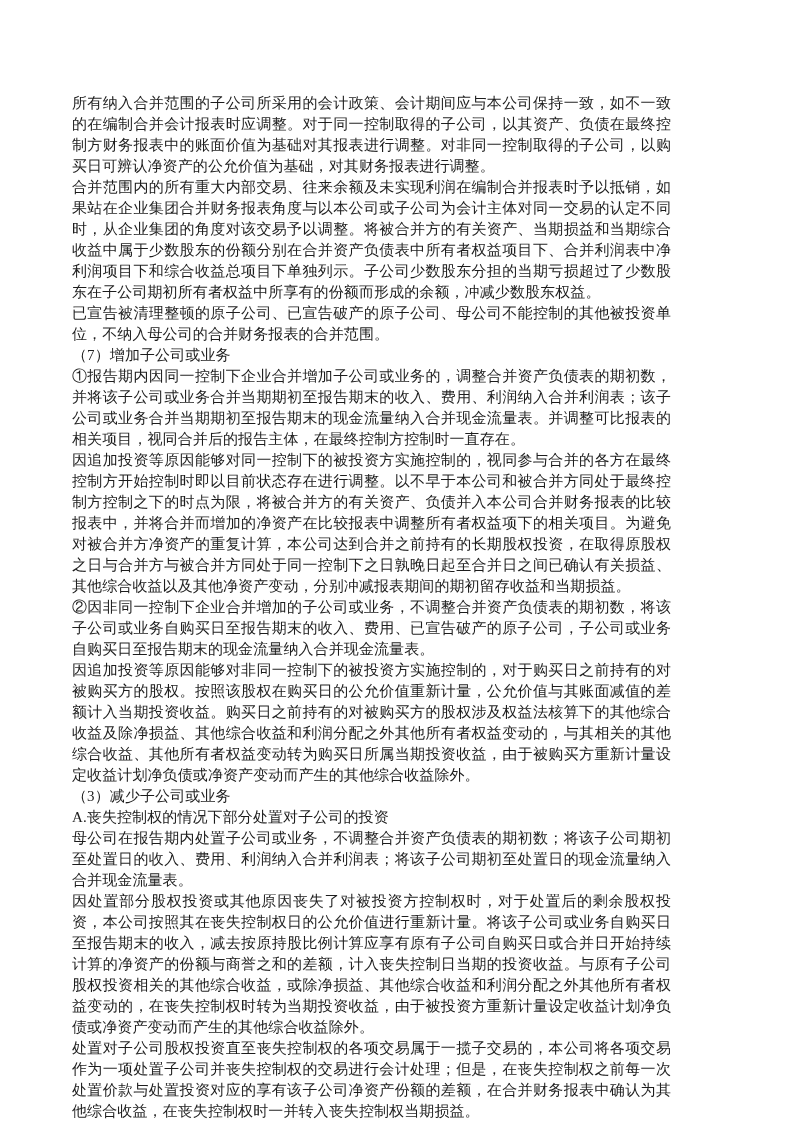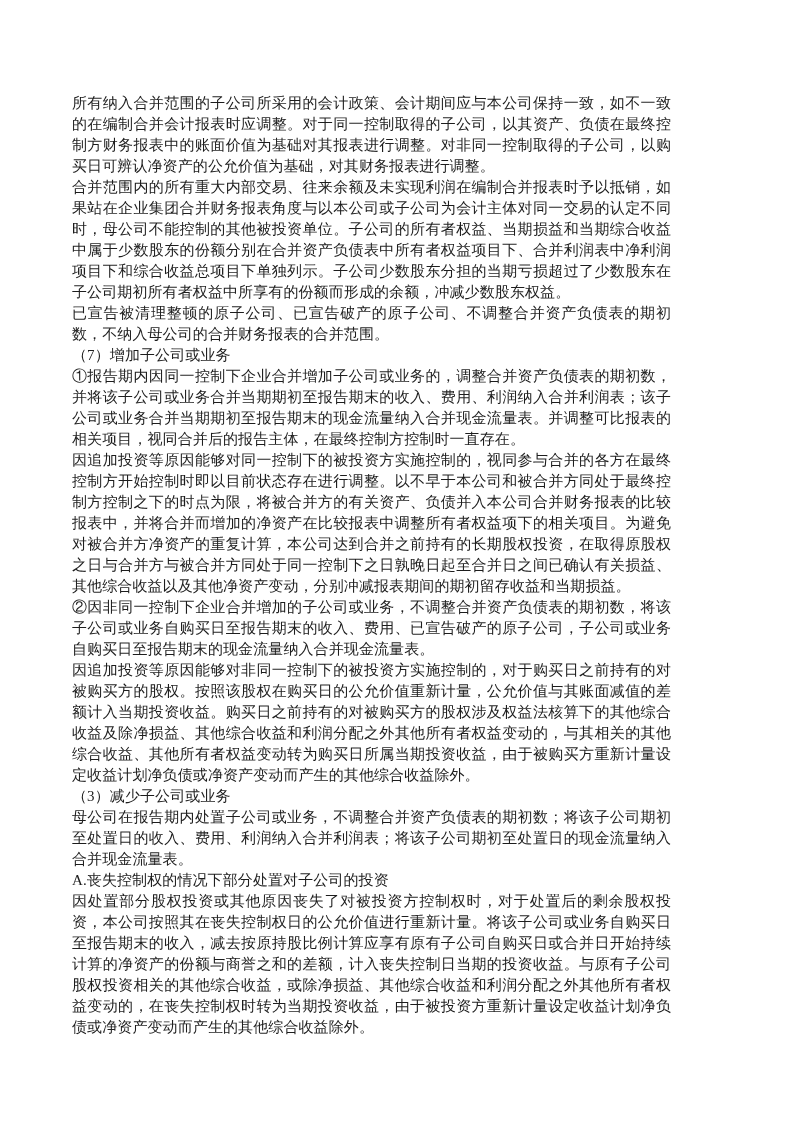--- a/index.html
+++ b/index.html
@@ -29,25 +29,26 @@
     word-break: break-all;
     overflow-wrap: break-word;
   }
 </style>
 </head>
 <body>
 
 <div class="page">
   <div>
     <p class="doc-block">所有纳入合并范围的子公司所采用的会计政策、会计期间应与本公司保持一致，如不一致的在编制合并会计报表时应调整。对于同一控制取得的子公司，以其资产、负债在最终控制方财务报表中的账面价值为基础对其报表进行调整。对非同一控制取得的子公司，以购买日可辨认净资产的公允价值为基础，对其财务报表进行调整。</p>
-    <p class="doc-block">合并范围内的所有重大内部交易、往来余额及未实现利润在编制合并报表时予以抵销，如果站在企业集团合并财务报表角度与以本公司或子公司为会计主体对同一交易的认定不同时，母公司不能控制的其他被投资单位。子公司的所有者权益、当期损益和当期综合收益中属于少数股东的份额分别在合并资产负债表中所有者权益项目下、合并利润表中净利润项目下和综合收益总项目下单独列示。子公司少数股东分担的当期亏损超过了少数股东在子公司期初所有者权益中所享有的份额而形成的余额，冲减少数股东权益。</p>
-    <p class="doc-block">已宣告被清理整顿的原子公司、已宣告破产的原子公司、不调整合并资产负债表的期初数，不纳入母公司的合并财务报表的合并范围。</p>
+    <p class="doc-block">合并范围内的所有重大内部交易、往来余额及未实现利润在编制合并报表时予以抵销，如果站在企业集团合并财务报表角度与以本公司或子公司为会计主体对同一交易的认定不同时，从企业集团的角度对该交易予以调整。将被合并方的有关资产、当期损益和当期综合收益中属于少数股东的份额分别在合并资产负债表中所有者权益项目下、合并利润表中净利润项目下和综合收益总项目下单独列示。子公司少数股东分担的当期亏损超过了少数股东在子公司期初所有者权益中所享有的份额而形成的余额，冲减少数股东权益。</p>
+    <p class="doc-block">已宣告被清理整顿的原子公司、已宣告破产的原子公司、母公司不能控制的其他被投资单位，不纳入母公司的合并财务报表的合并范围。</p>
     <p class="doc-block">（7）增加子公司或业务</p>
     <p class="doc-block">①报告期内因同一控制下企业合并增加子公司或业务的，调整合并资产负债表的期初数，并将该子公司或业务合并当期期初至报告期末的收入、费用、利润纳入合并利润表；该子公司或业务合并当期期初至报告期末的现金流量纳入合并现金流量表。并调整可比报表的相关项目，视同合并后的报告主体，在最终控制方控制时一直存在。</p>
     <p class="doc-block">因追加投资等原因能够对同一控制下的被投资方实施控制的，视同参与合并的各方在最终控制方开始控制时即以目前状态存在进行调整。以不早于本公司和被合并方同处于最终控制方控制之下的时点为限，将被合并方的有关资产、负债并入本公司合并财务报表的比较报表中，并将合并而增加的净资产在比较报表中调整所有者权益项下的相关项目。为避免对被合并方净资产的重复计算，本公司达到合并之前持有的长期股权投资，在取得原股权之日与合并方与被合并方同处于同一控制下之日孰晚日起至合并日之间已确认有关损益、其他综合收益以及其他净资产变动，分别冲减报表期间的期初留存收益和当期损益。</p>
     <p class="doc-block">②因非同一控制下企业合并增加的子公司或业务，不调整合并资产负债表的期初数，将该子公司或业务自购买日至报告期末的收入、费用、已宣告破产的原子公司，子公司或业务自购买日至报告期末的现金流量纳入合并现金流量表。</p>
     <p class="doc-block">因追加投资等原因能够对非同一控制下的被投资方实施控制的，对于购买日之前持有的对被购买方的股权。按照该股权在购买日的公允价值重新计量，公允价值与其账面减值的差额计入当期投资收益。购买日之前持有的对被购买方的股权涉及权益法核算下的其他综合收益及除净损益、其他综合收益和利润分配之外其他所有者权益变动的，与其相关的其他综合收益、其他所有者权益变动转为购买日所属当期投资收益，由于被购买方重新计量设定收益计划净负债或净资产变动而产生的其他综合收益除外。</p>
     <p class="doc-block">（3）减少子公司或业务</p>
+    <p class="doc-block">A.丧失控制权的情况下部分处置对子公司的投资</p>
     <p class="doc-block">母公司在报告期内处置子公司或业务，不调整合并资产负债表的期初数；将该子公司期初至处置日的收入、费用、利润纳入合并利润表；将该子公司期初至处置日的现金流量纳入合并现金流量表。</p>
-    <p class="doc-block">A.丧失控制权的情况下部分处置对子公司的投资</p>
     <p class="doc-block">因处置部分股权投资或其他原因丧失了对被投资方控制权时，对于处置后的剩余股权投资，本公司按照其在丧失控制权日的公允价值进行重新计量。将该子公司或业务自购买日至报告期末的收入，减去按原持股比例计算应享有原有子公司自购买日或合并日开始持续计算的净资产的份额与商誉之和的差额，计入丧失控制日当期的投资收益。与原有子公司股权投资相关的其他综合收益，或除净损益、其他综合收益和利润分配之外其他所有者权益变动的，在丧失控制权时转为当期投资收益，由于被投资方重新计量设定收益计划净负债或净资产变动而产生的其他综合收益除外。</p>
+    <p class="doc-block">处置对子公司股权投资直至丧失控制权的各项交易属于一揽子交易的，本公司将各项交易作为一项处置子公司并丧失控制权的交易进行会计处理；但是，在丧失控制权之前每一次处置价款与处置投资对应的享有该子公司净资产份额的差额，在合并财务报表中确认为其他综合收益，在丧失控制权时一并转入丧失控制权当期损益。</p>
   </div>
 </div>
 
 </body></html>

